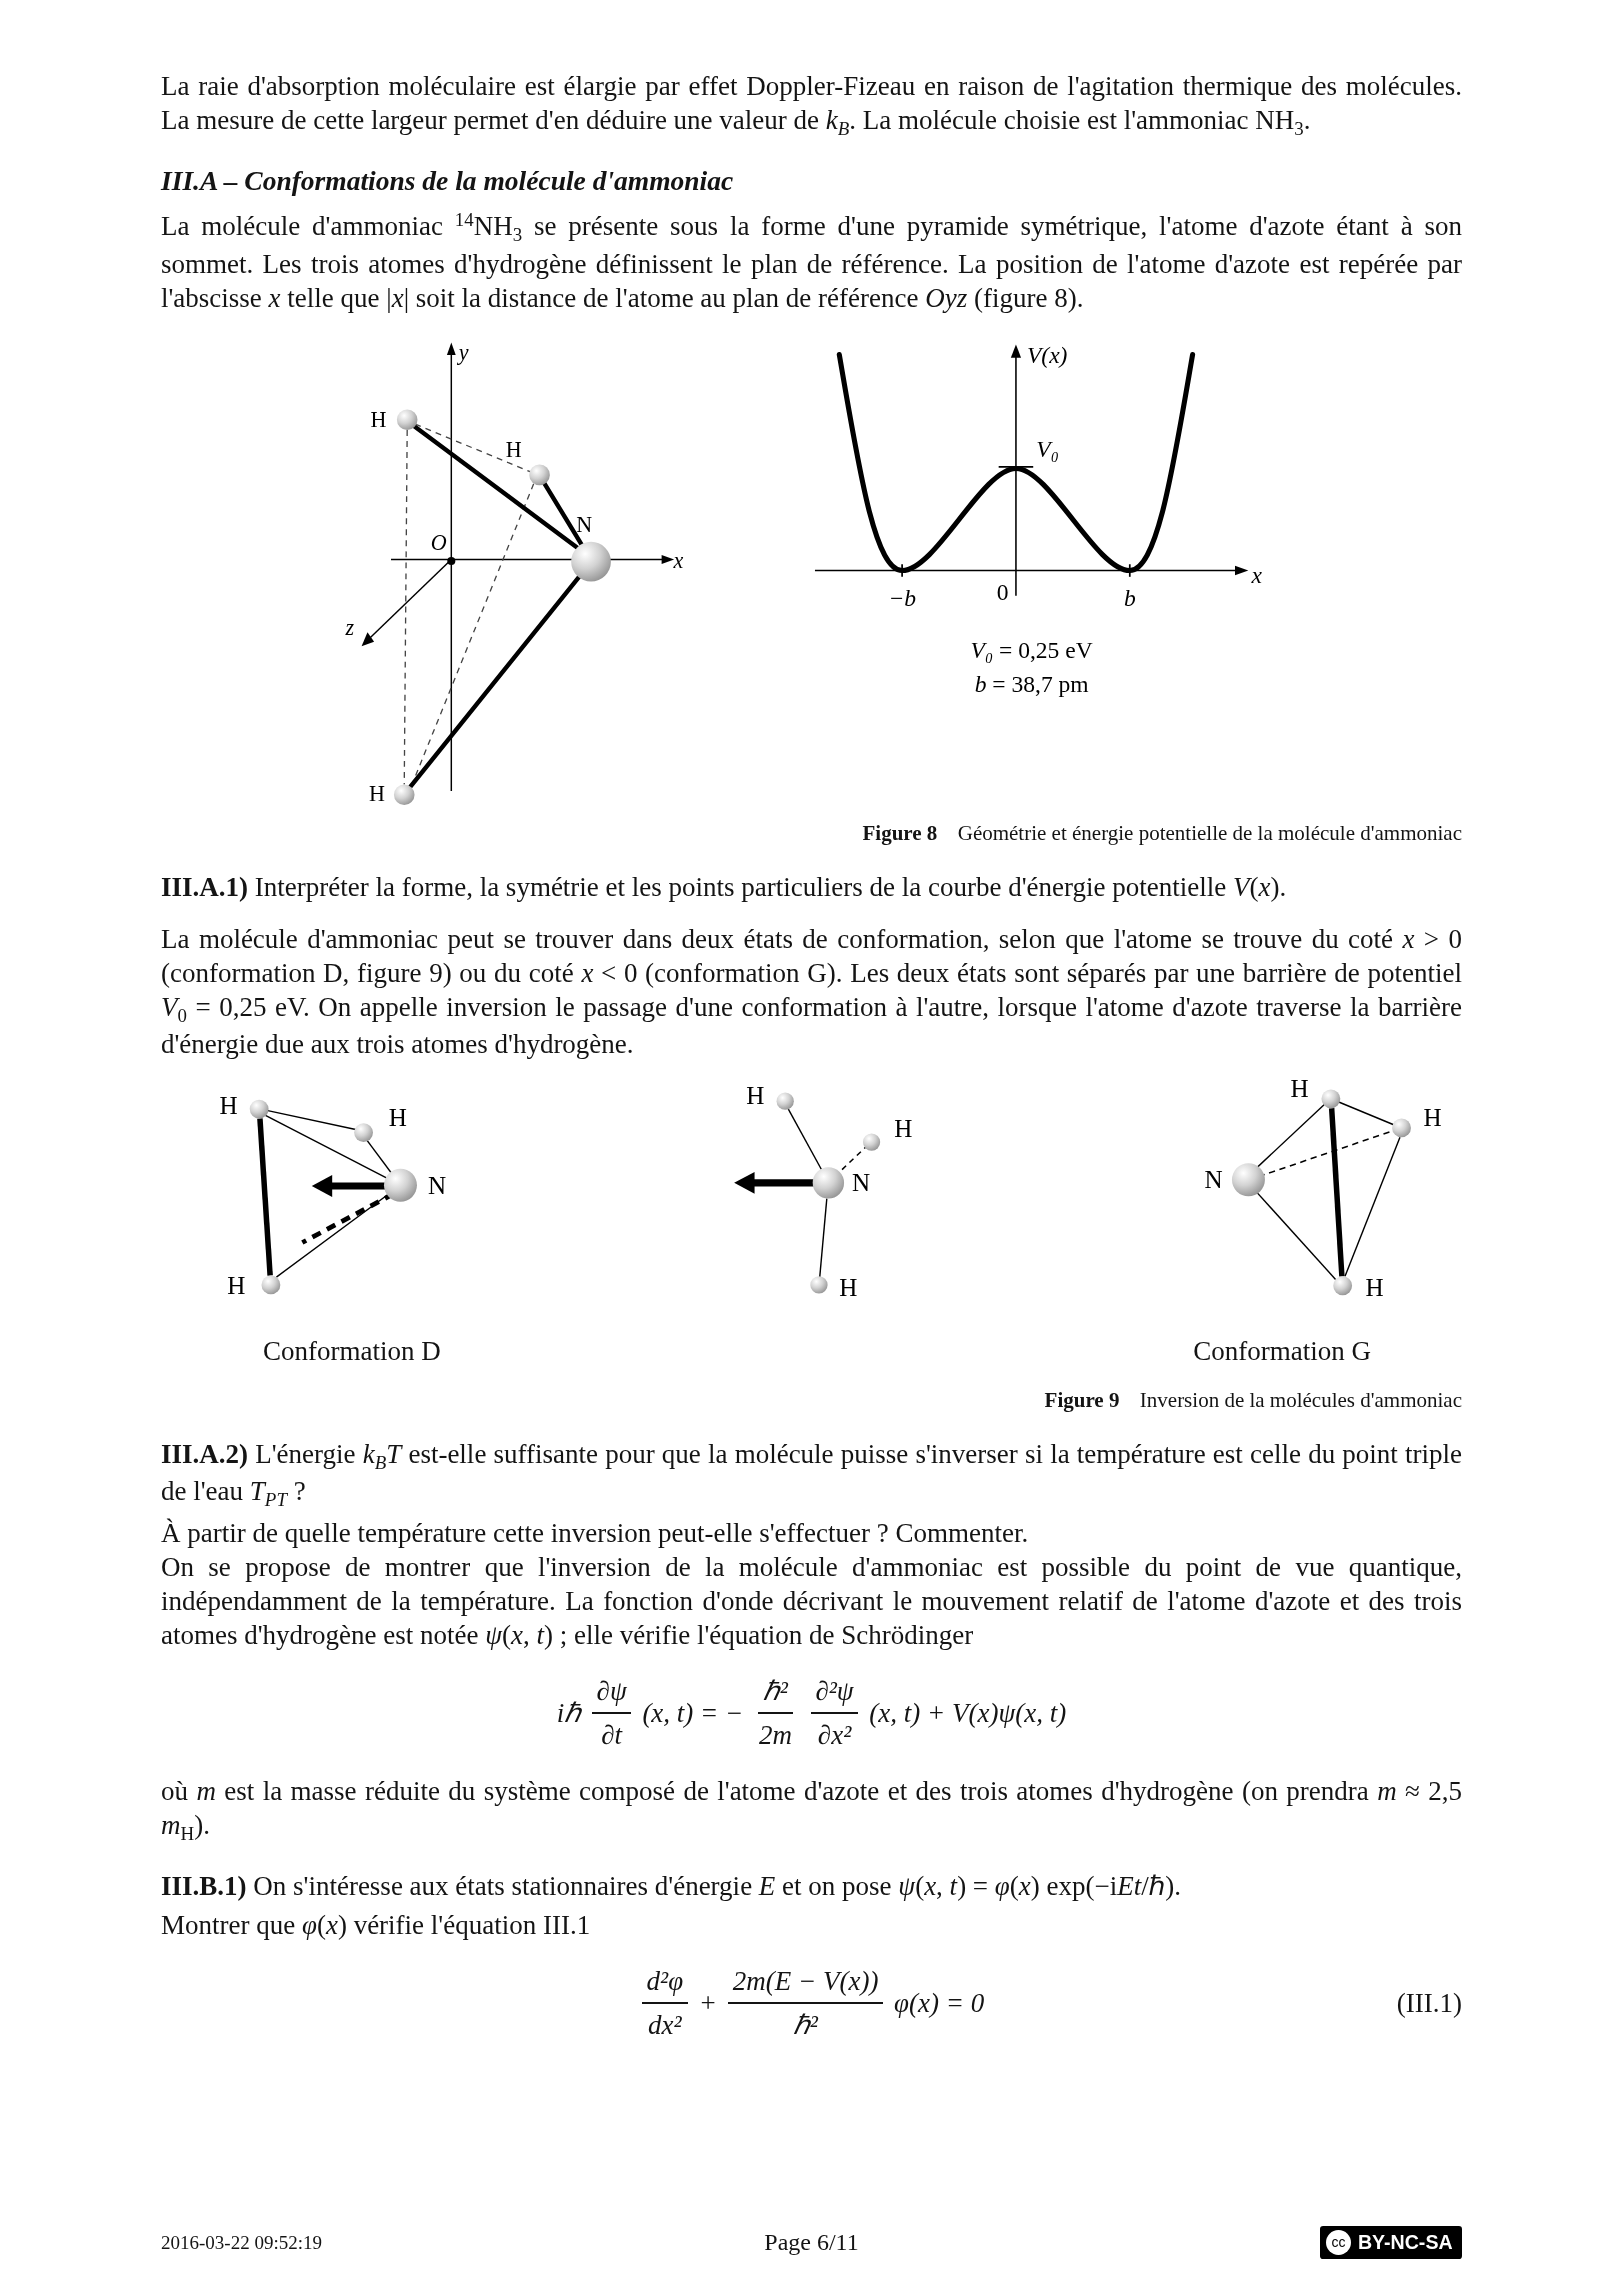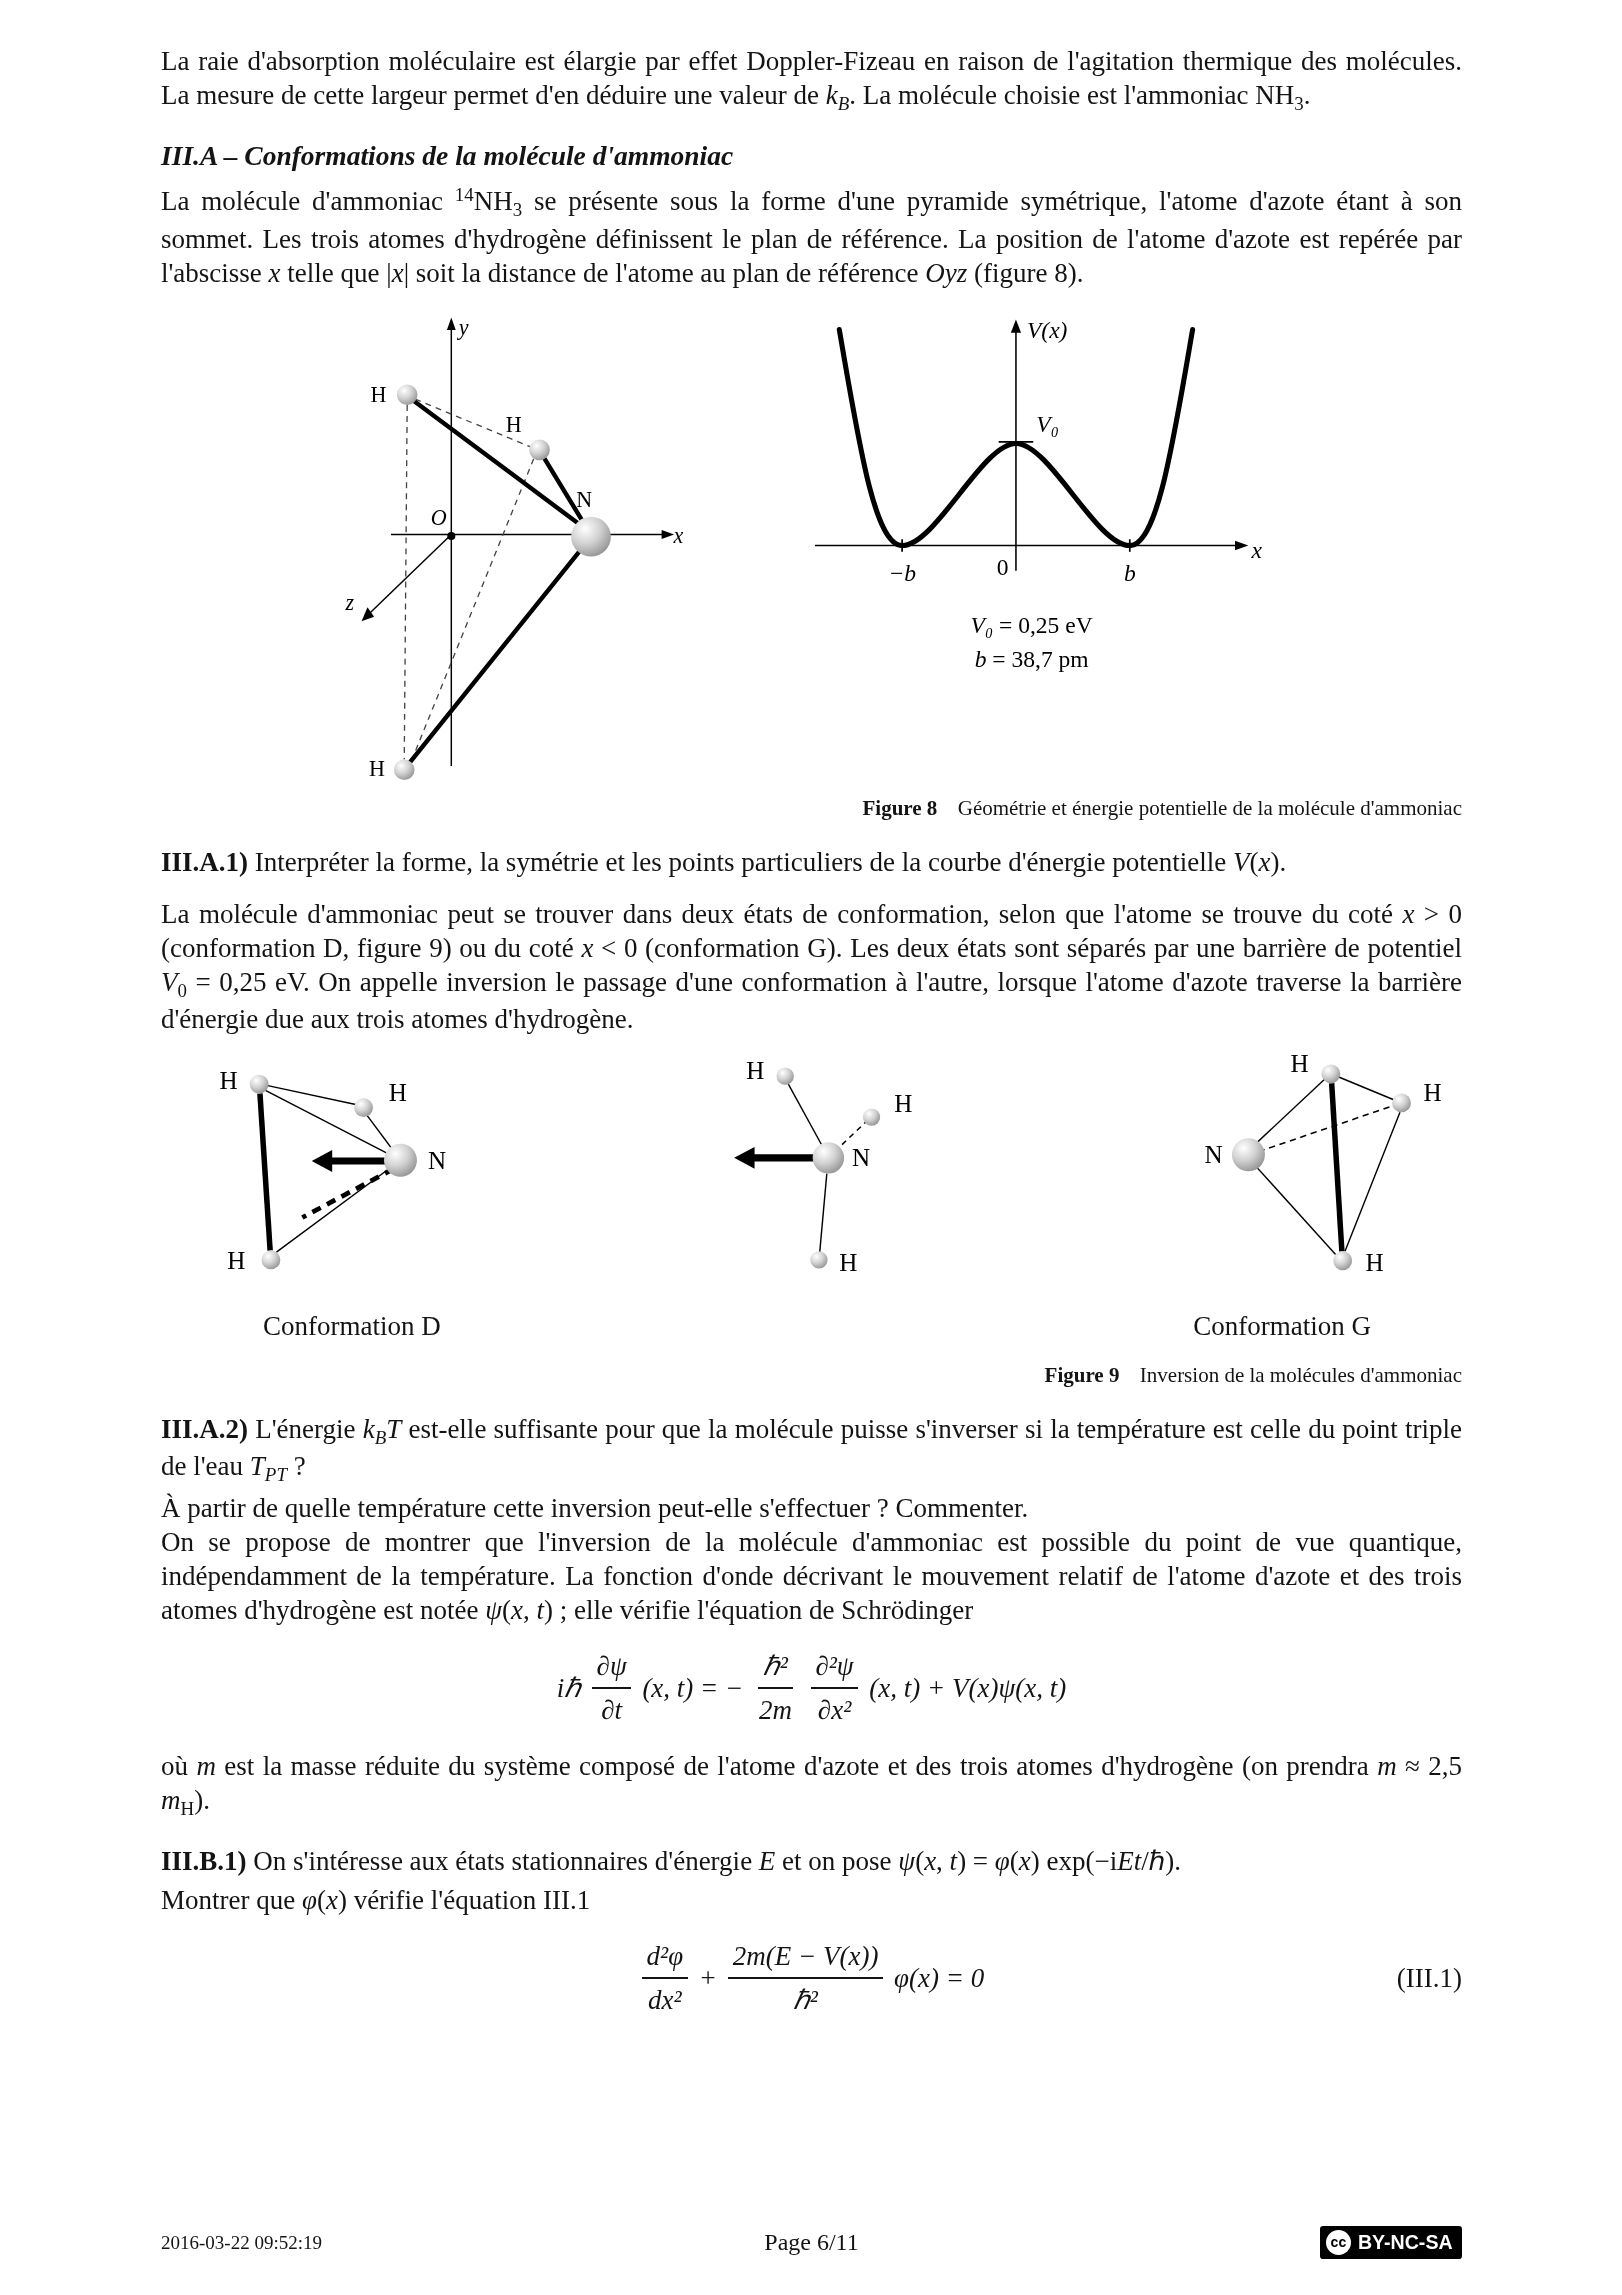--- a/index.html
+++ b/index.html
@@ -1,20 +1,20 @@
 <!DOCTYPE html>
 <html lang="fr" style="font-size:12.6px"><head>
 <meta charset="utf-8">
 <style>
   *{box-sizing:border-box}
   html,body{margin:0;padding:0;background:#ffffff}
   .page{width:1623px;height:2295px;position:relative;background:#fff;
         font-family:"Liberation Serif",serif;font-size:27px;line-height:1.26;
         color:#141414;overflow:hidden}
-  .content{padding:44px 161px 0;text-align:justify}
+  .content{padding:69px 161px 0;text-align:justify}
   .para{margin:0}
   .section-heading{font-size:27.5px;font-style:italic;font-weight:bold;margin:23.6px 0 9.4px;text-align:left}
   .q{margin:23.6px 0 17.3px}
   .sub-line{margin-top:4.7px}
   figure{margin:0}
   .fig8{margin:20.4px 0 0}
   .fig8-row{display:flex;justify-content:center;align-items:flex-start;gap:102px}
   .caption{text-align:right;margin:14px 0 3.1px;font-size:21px}
   .cap-label{font-weight:bold;margin-right:20.4px}
   .fig9{margin:17.3px 0 0}
@@ -36,21 +36,21 @@
   .m-it{font-style:italic}
   .fig9-label{font-size:32px}
   .footer{position:absolute;left:161px;right:161px;bottom:36px;display:flex;align-items:center}
   .footer .timestamp{flex:1;font-size:19px}
   .footer .page-num{font-size:24px}
   .footer .right{flex:1;display:flex;justify-content:flex-end}
   .cc-badge{display:inline-flex;align-items:center;gap:7px;background:#000;color:#fff;
             padding:3.9px 9.4px 3.9px 6.3px;border-radius:3.1px;
             font-family:"Liberation Sans",sans-serif;font-weight:bold;font-size:19.6px}
   .cc-circle{width:25px;height:25px;border-radius:50%;background:#fff;color:#000;
-             display:flex;align-items:center;justify-content:center;font-size:14px;font-weight:bold}
+             display:flex;align-items:center;justify-content:center;font-size:14px;font-weight:normal}
 </style>
 </head>
 <body>
 
 <div class="page">
   <div class="content">
 
     <p class="para"><span>La raie d'absorption moléculaire est élargie par effet Doppler-Fizeau en raison de l'agitation thermique des molécules. La mesure de cette largeur permet d'en déduire une valeur de </span><span class="rt-i">k</span><span class="rt-i rt-sub">B</span><span>. La molécule choisie est l'ammoniac NH</span><span class="rt-sub">3</span><span>.</span></p>
 
     <h3 class="section-heading">III.A – Conformations de la molécule d'ammoniac</h3>

